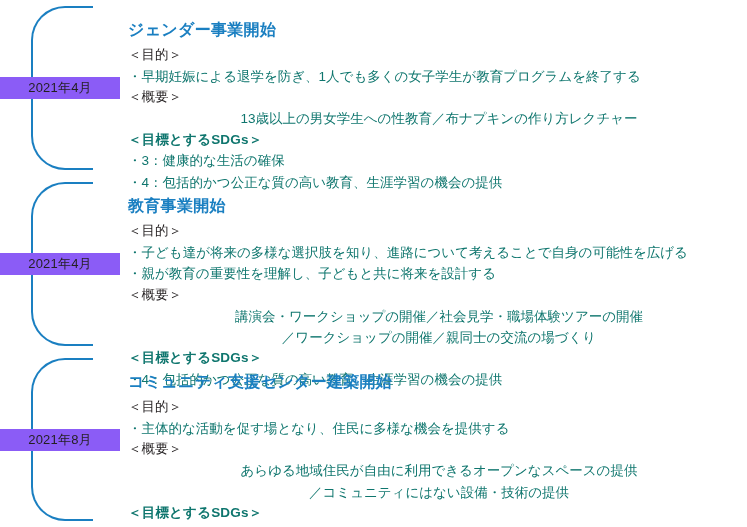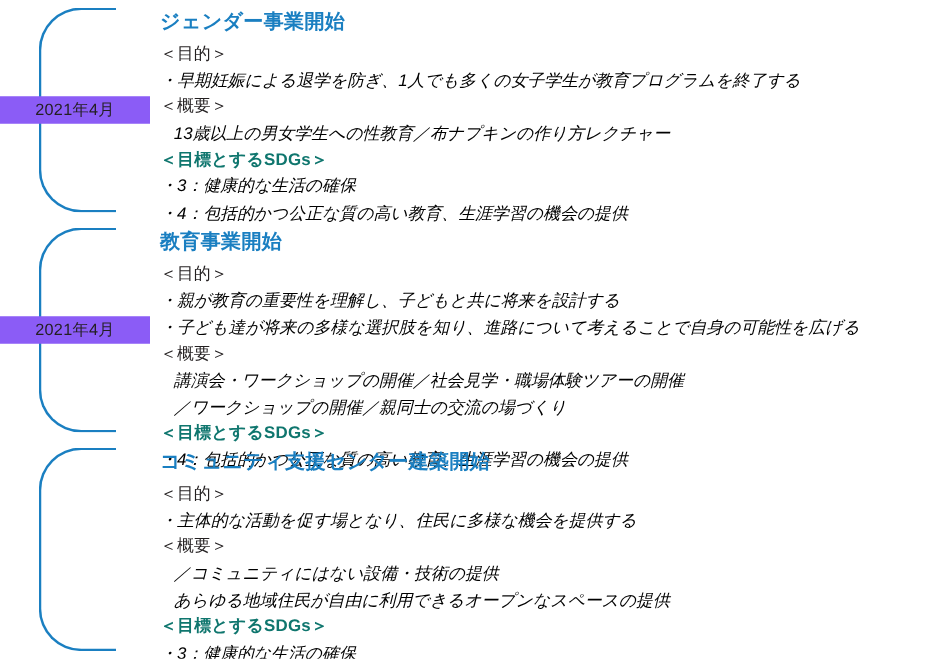--- a/index.html
+++ b/index.html
@@ -65,21 +65,21 @@
     font-size: 13px;
     letter-spacing: 0.2px;
     color: #231f20;
     background: #8b5cf6;
     padding: 2px 0;
     white-space: nowrap;
   }
 
   .content {
     flex: 1 1 auto;
-    padding-top: 8px;
+    padding-top: 20px;
     padding-right: 8px;
   }
   .title {
     color: #1a7fc1;
     font-size: 16px;
     font-weight: bold;
     letter-spacing: 0.3px;
     margin: 0 0 5px 0;
     line-height: 1.25;
   }
@@ -91,26 +91,26 @@
   }
   .section-head.sdgs {
     color: #0f766e;
     font-weight: bold;
     letter-spacing: 0.2px;
   }
   .line {
     font-size: 13.5px;
     line-height: 1.58;
     margin: 0;
-    color: #000000;
+    color: #0f766e;
     white-space: pre;
-    font-style: italic;
   }
   .line.indent {
     padding-left: 11px;
+    text-align: center;
   }
   .block {
     margin: 0;
   }
 </style>
 </head>
 <body>
 
 <div class="timeline">
 
@@ -139,49 +139,50 @@
 
   <div class="entry entry-2">
     <div class="marker">
       <div class="bracket"></div>
       <div class="date-label">2021年4月</div>
     </div>
     <div class="content">
       <div class="title">教育事業開始</div>
       <div class="block">
         <p class="section-head">＜目的＞</p>
+        <p class="line">・子ども達が将来の多様な選択肢を知り、進路について考えることで自身の可能性を広げる</p>
         <p class="line">・親が教育の重要性を理解し、子どもと共に将来を設計する</p>
-        <p class="line">・子ども達が将来の多様な選択肢を知り、進路について考えることで自身の可能性を広げる</p>
       </div>
       <div class="block">
         <p class="section-head">＜概要＞</p>
         <p class="line indent">講演会・ワークショップの開催／社会見学・職場体験ツアーの開催</p>
         <p class="line indent">／ワークショップの開催／親同士の交流の場づくり</p>
       </div>
       <div class="block">
         <p class="section-head sdgs">＜目標とするSDGs＞</p>
         <p class="line">・4：包括的かつ公正な質の高い教育、生涯学習の機会の提供</p>
       </div>
     </div>
   </div>
 
   <div class="entry entry-3">
     <div class="marker">
       <div class="bracket"></div>
+      <div class="date-label">2021年8月</div>
     </div>
     <div class="content">
       <div class="title">コミュニティ支援センター建築開始</div>
       <div class="block">
         <p class="section-head">＜目的＞</p>
         <p class="line">・主体的な活動を促す場となり、住民に多様な機会を提供する</p>
       </div>
       <div class="block">
         <p class="section-head">＜概要＞</p>
+        <p class="line indent">あらゆる地域住民が自由に利用できるオープンなスペースの提供</p>
         <p class="line indent">／コミュニティにはない設備・技術の提供</p>
-        <p class="line indent">あらゆる地域住民が自由に利用できるオープンなスペースの提供</p>
       </div>
       <div class="block">
         <p class="section-head sdgs">＜目標とするSDGs＞</p>
         <p class="line">・3：健康的な生活の確保</p>
 
       </div>
     </div>
   </div>
 
 </div>

